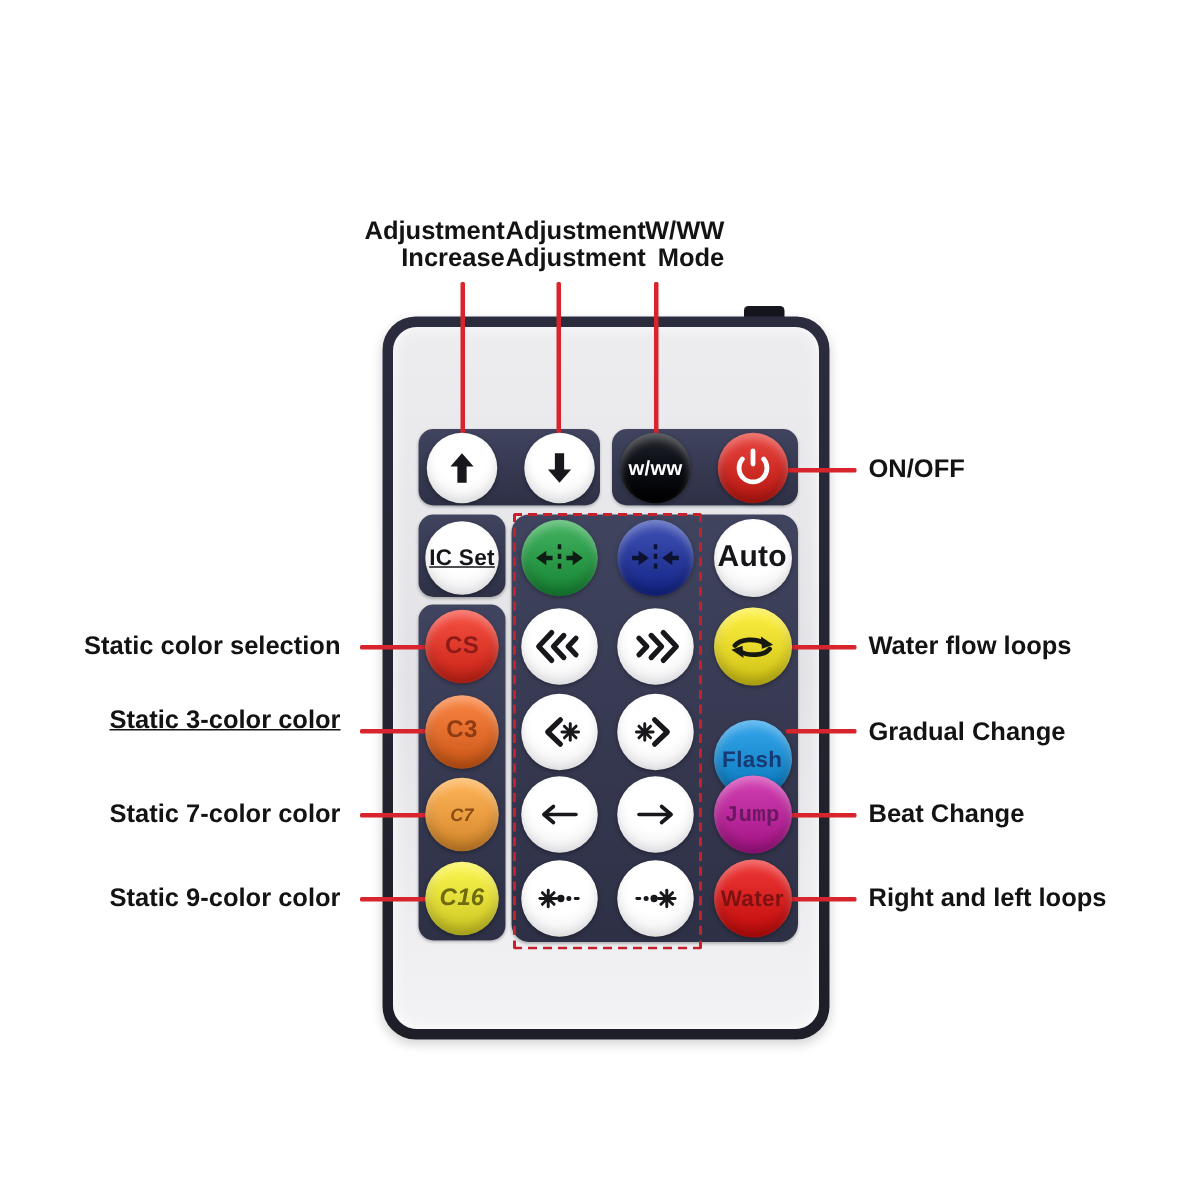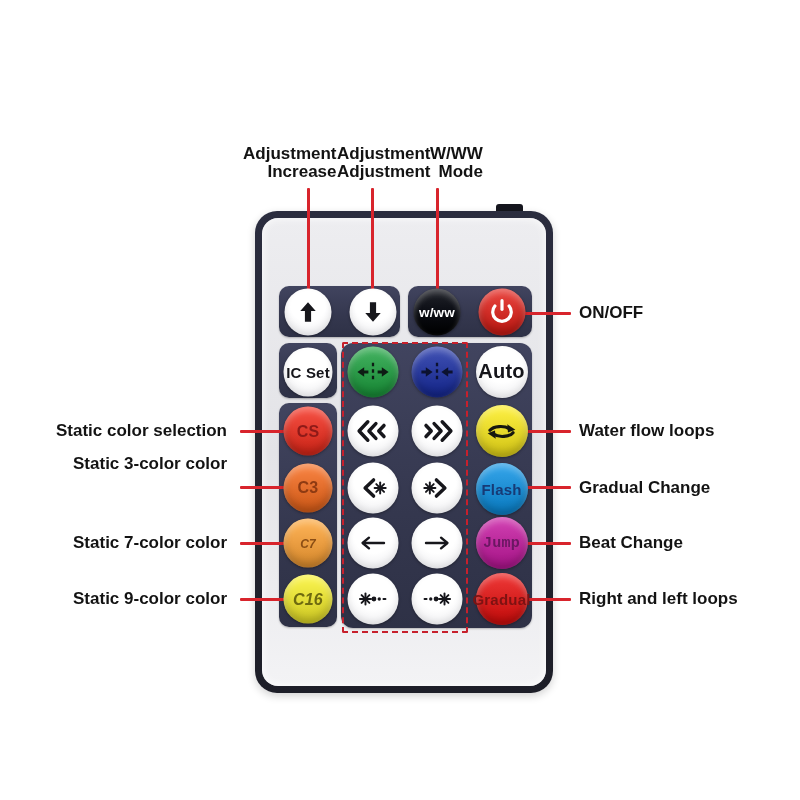--- a/index.html
+++ b/index.html
@@ -99,21 +99,21 @@
       <div class="btn colored" style="left: 437px; top: 312px; width: 47px; height: 47px; background: linear-gradient(rgb(35, 37, 44) 0%, rgb(13, 15, 22) 45%, rgb(0, 0, 0) 100%);">
         <span class="btn-label" style="color: rgb(255, 255, 255); font-size: 13.5px;">w/ww</span>
       </div>
       <div class="btn colored" style="left: 501.5px; top: 312px; width: 47px; height: 47px; background: linear-gradient(rgb(234, 70, 64) 0%, rgb(212, 48, 42) 45%, rgb(186, 22, 16) 100%);">
         <svg viewBox="-16 -16 32 32" width="33" height="33">
           <path d="M6.89 -5.79 A9 9 0 1 1 -6.89 -5.79" stroke="#ffffff" stroke-width="3.1" fill="none" stroke-linecap="round"></path>
                  <path d="M0 -11 L0 -2.6" stroke="#ffffff" stroke-width="3.1" stroke-linecap="round"></path>
         </svg>
       </div>
       <div class="btn white" style="left: 308px; top: 371.5px; width: 49px; height: 49px;">
-        <span class="btn-label" style="color: rgb(21, 21, 26); font-size: 15px;">IC Set</span>
+        <span class="btn-label" style="color: rgb(21, 21, 26); font-size: 15px; text-decoration: underline;">IC Set</span>
       </div>
       <div class="btn colored" style="left: 372.5px; top: 371.5px; width: 51px; height: 51px; background: linear-gradient(rgb(69, 180, 98) 0%, rgb(47, 158, 76) 45%, rgb(21, 132, 50) 100%);">
         <svg viewBox="-16 -16 32 32" width="37" height="37">
           <path d="M0 -8 V8" stroke="#0e1c14" stroke-width="2" stroke-dasharray="3 2.6"></path>
     <path d="M-4 0 H-8" stroke="#0e1c14" stroke-width="2.6"></path>
           <polygon points="-13.5,0 -7.6,-4.2 -7.6,4.2" fill="#0e1c14"></polygon>
     <path d="M4 0 H8" stroke="#0e1c14" stroke-width="2.6"></path>
           <polygon points="13.5,0 7.6,-4.2 7.6,4.2" fill="#0e1c14"></polygon>
         </svg>
       </div>
@@ -182,21 +182,21 @@
             <g stroke="#17171c" stroke-width="1.7" stroke-linecap="round" fill="none">
     <path d="M6.2 -4.8 V4.8"></path>
               <path d="M1.4000000000000004 0 H11"></path>
     <path d="M2.8400000000000003 -3.36 L9.56 3.36"></path>
     <path d="M9.56 -3.36 L2.8400000000000003 3.36"></path>
             </g>
     <circle cx="6.2" cy="0" r="2" fill="#17171c"></circle>
           </g>
         </svg>
       </div>
-      <div class="btn colored" style="left: 501.5px; top: 489px; width: 52px; height: 52px; background: linear-gradient(rgb(55, 167, 236) 0%, rgb(33, 145, 214) 45%, rgb(7, 119, 188) 100%); text-align: right;">
+      <div class="btn colored" style="left: 501.5px; top: 506px; width: 52px; height: 52px; background: linear-gradient(rgb(55, 167, 236) 0%, rgb(33, 145, 214) 45%, rgb(7, 119, 188) 100%); text-align: right;">
         <span class="btn-label" style="color: rgb(23, 58, 117); font-size: 15px;">Flash</span>
       </div>
       <div class="btn colored" style="left: 308px; top: 543px; width: 49px; height: 49px; background: linear-gradient(rgb(255, 182, 90) 0%, rgb(237, 160, 68) 45%, rgb(211, 134, 42) 100%);">
         <span class="btn-label" style="color: rgb(138, 77, 20); font-size: 12px; font-style: italic;">C7</span>
       </div>
       <div class="btn white" style="left: 372.5px; top: 543px; width: 51px; height: 51px;">
         <svg viewBox="-16 -16 32 32" width="37" height="37">
           <g stroke="#17171c" stroke-width="2.1" fill="none" stroke-linecap="round" stroke-linejoin="round">
     <path d="M9.5 0 H-8.5"></path>
             <path d="M-3.5 -4.6 L-9 0 L-3.5 4.6"></path>
@@ -241,41 +241,41 @@
     <path d="M-3.14 -3.36 L-9.86 3.36"></path>
             </g>
     <circle cx="-6.5" cy="0" r="2" fill="#17171c"></circle>
             <circle cx="0.8" cy="0" r="2.1" fill="#17171c"></circle>
     <circle cx="5.4" cy="0" r="1.45" fill="#17171c"></circle>
             <rect x="8.2" y="-0.8" width="3.4" height="1.6" rx="0.8" fill="#17171c"></rect>
           </g>
         </svg>
       </div>
       <div class="btn colored" style="left: 501.5px; top: 599px; width: 52px; height: 52px; background: linear-gradient(rgb(240, 58, 57) 0%, rgb(218, 36, 35) 45%, rgb(192, 10, 9) 100%);">
-        <span class="btn-label" style="color: rgb(125, 18, 18); font-size: 15px;">Gradual</span>
+        <span class="btn-label" style="color: rgb(125, 18, 18); font-size: 15px;">Water</span>
       </div>
       <div class="line" style="left: 306.5px; top: 188px; width: 3px; height: 107px;"></div>
       <div class="lbl top" style="left: 243px; top: 145px;">
         <div>Adjustment</div>
         <div>Increase</div>
       </div>
       <div class="line" style="left: 371px; top: 188px; width: 3px; height: 107px;"></div>
       <div class="lbl top" style="left: 337px; top: 145px;">
         <div>Adjustment</div>
         <div>Adjustment</div>
       </div>
       <div class="line" style="left: 436px; top: 188px; width: 3px; height: 107px;"></div>
       <div class="lbl top" style="left: 430px; top: 145px;">
         <div>W/WW</div>
         <div>Mode</div>
       </div>
       <div class="line" style="left: 240px; top: 429.5px; width: 60px; height: 3px;"></div>
       <div class="lbl left" style="left: 30px; top: 431px; width: 197px;">Static color selection</div>
       <div class="line" style="left: 240px; top: 486px; width: 60px; height: 3px;"></div>
-      <div class="lbl left" style="left: 30px; top: 464px; width: 197px;">Static 3-color color</div>
+      <div class="lbl left" style="left: 30px; top: 480px; width: 197px; text-decoration: underline;">Static 3-color color</div>
       <div class="line" style="left: 240px; top: 541.5px; width: 60px; height: 3px;"></div>
       <div class="lbl left" style="left: 30px; top: 543px; width: 197px;">Static 7-color color</div>
       <div class="line" style="left: 240px; top: 597.5px; width: 60px; height: 3px;"></div>
       <div class="lbl left" style="left: 30px; top: 599px; width: 197px;">Static 9-color color</div>
       <div class="line" style="left: 524px; top: 311.5px; width: 47px; height: 3px;"></div>
       <div class="lbl right" style="left: 579px; top: 313px;">ON/OFF</div>
       <div class="line" style="left: 524px; top: 429.5px; width: 47px; height: 3px;"></div>
       <div class="lbl right" style="left: 579px; top: 431px;">Water flow loops</div>
       <div class="line" style="left: 524px; top: 486px; width: 47px; height: 3px;"></div>
       <div class="lbl right" style="left: 579px; top: 487.5px;">Gradual Change</div>

